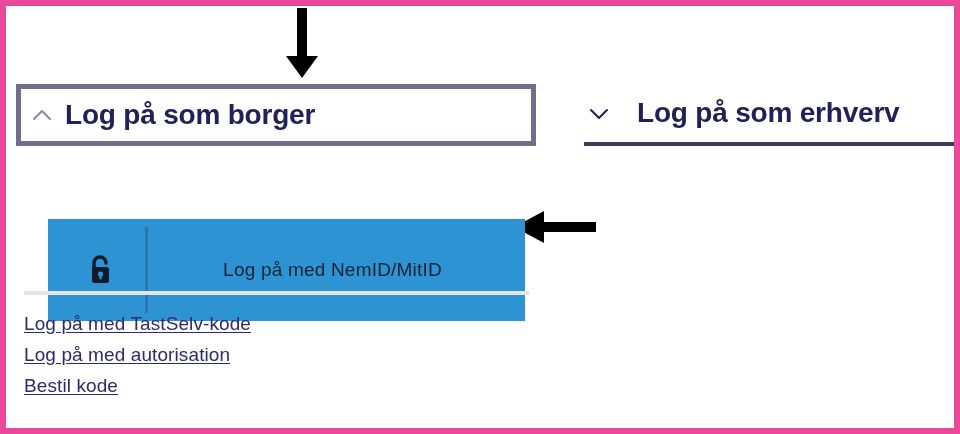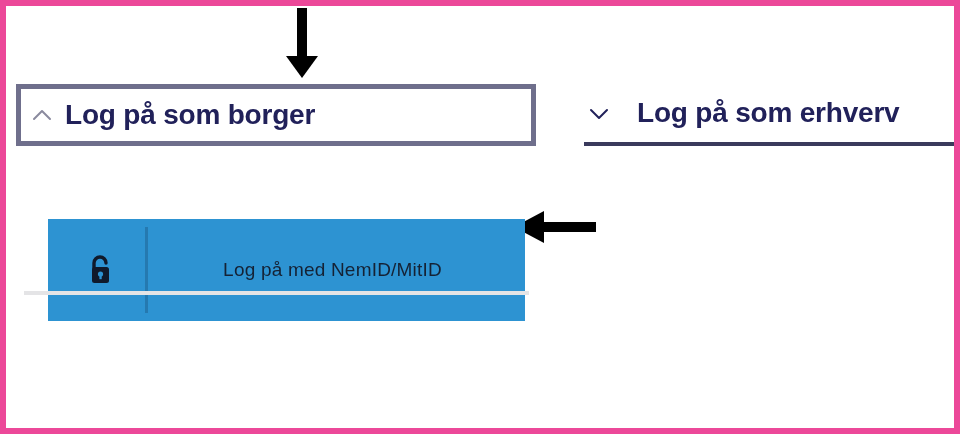--- a/index.html
+++ b/index.html
@@ -201,14 +201,19 @@
         <rect x="6" y="14" width="17" height="16" rx="2.5" fill="#101a2b"></rect>
         <circle cx="14.5" cy="21" r="2.6" fill="#2d93d2"></circle>
         <rect x="13.4" y="21" width="2.3" height="5.2" fill="#2d93d2"></rect>
       </svg>
     </span>
     <span class="login-btn-label">Log på med NemID/MitID</span>
   </div>
 
   <div class="divider"></div>
 
+  <div class="links">
+    <a class="link-row" href="#">Log på med TastSelv-kode</a>
+    <a class="link-row" href="#">Log på med autorisation</a>
+    <a class="link-row" href="#">Bestil kode</a>
+  </div>
 
 </div>
 
 </body></html>

